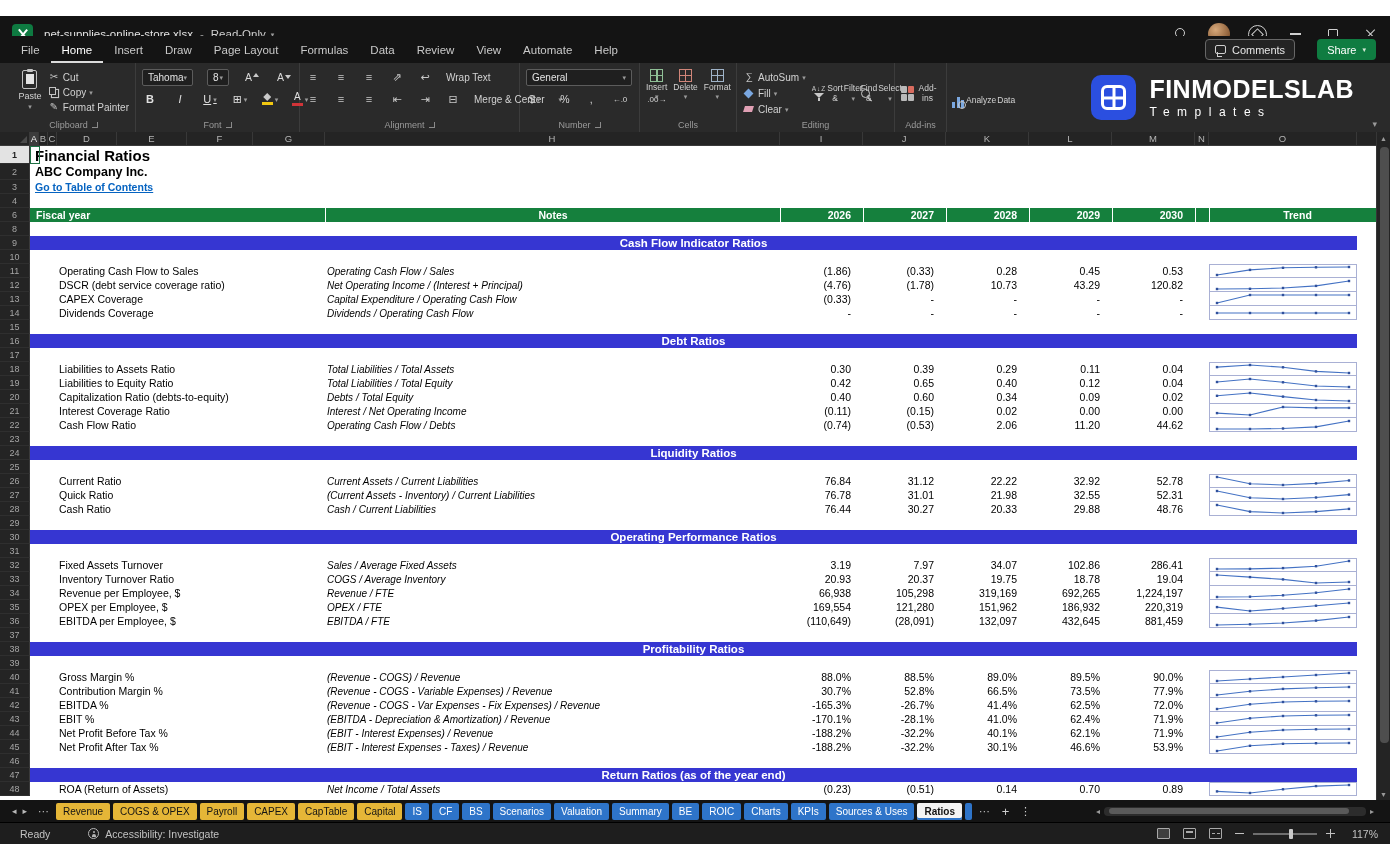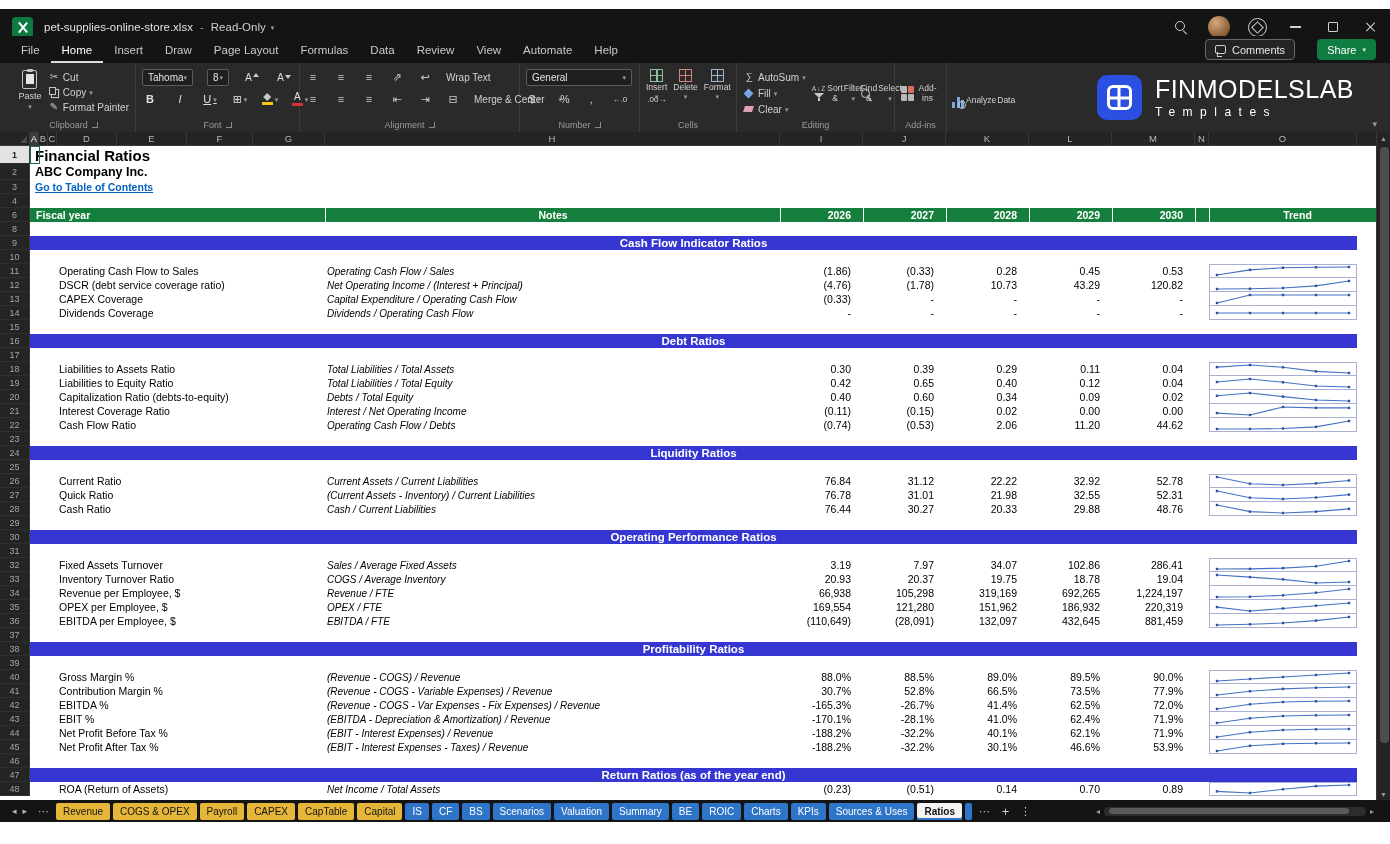--- a/index.html
+++ b/index.html
@@ -1,20 +1,20 @@
 <!DOCTYPE html>
 <html><head>
 <meta charset="utf-8">
 <style>
 *{margin:0;padding:0;box-sizing:border-box}
 html,body{width:1390px;height:844px;overflow:hidden;background:#000;font-family:"Liberation Sans","DejaVu Sans",sans-serif}
 .app{position:relative;width:1390px;height:844px;background:#fff;overflow:hidden}
 
 
-.titlebar{position:absolute;top:9px;left:0;right:0;height:36px;background:#141414;display:flex;align-items:center;padding-left:12px;color:#d9d9d9}
+.titlebar{position:absolute;top:16px;left:0;right:0;height:36px;background:#141414;display:flex;align-items:center;padding-left:12px;color:#d9d9d9}
 .xlicon{width:21px;height:21px;background:#0e7a41;border-radius:4px;position:relative;flex:none}
 .xlicon::before,.xlicon::after{content:"";position:absolute;left:9.6px;top:4px;width:1.8px;height:13px;background:#fff}
 .xlicon::before{transform:rotate(40deg)}.xlicon::after{transform:rotate(-40deg)}
 .fname{margin-left:11px;font-size:11.5px;color:#e2e2e2;white-space:nowrap}
 .fsep{margin:0 7px;color:#9a9a9a;font-size:11.5px}
 .fmode{font-size:11.5px;color:#cfcfcf;display:flex;align-items:center;gap:5px}
 .chev{color:#9a9a9a;font-size:7px;line-height:1}
 .tb-right{margin-left:auto;display:flex;align-items:center}
 .tb-btn{width:38px;height:36px;display:flex;align-items:center;justify-content:center}
 .ic-search{width:15px;height:15px;position:relative}
@@ -97,21 +97,21 @@
 .anz-ic{width:17px;height:15px;display:flex;align-items:flex-end;gap:1.5px;padding:0 1px;position:relative}
 .anz-ic i{display:block;width:3px;background:#7aa7e0}
 .anz-ic i:nth-child(1){height:6px}.anz-ic i:nth-child(2){height:11px}.anz-ic i:nth-child(3){height:8px}
 .anz-ic::after{content:"";position:absolute;right:-1px;bottom:-1px;width:6px;height:6px;border:1.2px solid #c9c9c9;border-radius:50%}
 .brand{margin-left:auto;display:flex;align-items:center;gap:13px;padding-right:36px}
 .brand-ic{width:45px;height:45px;background:#2b4fe0;border-radius:10px;display:flex;align-items:center;justify-content:center}
 .brand-win{width:25px;height:25px;border:3px solid #fff;border-radius:6px;position:relative}
 .brand-win::before{content:"";position:absolute;left:50%;top:-1px;bottom:-1px;width:3px;background:#fff;transform:translateX(-50%)}
 .brand-win::after{content:"";position:absolute;top:50%;left:-1px;right:-1px;height:3px;background:#fff;transform:translateY(-50%)}
 .brand-tx{display:flex;flex-direction:column;line-height:1}
-.brand-name{color:#fff;font-size:25px;font-weight:normal;letter-spacing:.5px;white-space:nowrap}
+.brand-name{color:#fff;font-size:25px;font-weight:bold;letter-spacing:.5px;white-space:nowrap}
 .brand-sub{color:#fff;font-size:12px;letter-spacing:7.5px;margin-top:4px;white-space:nowrap}
 .ribbon-collapse{position:absolute;right:13px;bottom:3px;color:#9a9a9a;font-size:9px}
 
 
 .colheaders{position:absolute;top:132px;left:0;right:0;height:14px;background:#242424;display:flex;border-bottom:1px solid #3a3a3a}
 .corner{width:30px;height:100%;border-right:1px solid #3a3a3a;position:relative;flex:none}
 .corner::after{content:"";position:absolute;right:2px;bottom:2px;border-left:7px solid transparent;border-bottom:7px solid #4a4a4a}
 .ch-host{display:flex}
 .colh{height:100%;border-right:1px solid #383838;color:#b5b5b5;font-size:9.5px;display:flex;align-items:center;justify-content:center;flex:none}
 .colh.cur{background:#3c3c3c;color:#ececec}
@@ -1143,14 +1143,34 @@
     <div class="tmenu">⋮</div>
     <div class="hscroll">
       <span class="hs-arr">◂</span>
       <div class="hs-track">
           <div class="hs-thumb"></div>
         </div>
       <span class="hs-arr">▸</span>
     </div>
   </div>
 
+  <div class="statusbar">
+    <span class="sb-ready">Ready</span>
+    <div class="sb-acc">
+      <span class="ic-acc"></span>
+      <span>Accessibility: Investigate</span>
+    </div>
+    <div class="sb-right">
+      <span class="vic active"></span>
+      <span class="vic pl"></span>
+      <span class="vic pb"></span>
+      <div class="zoom">
+        <span class="zminus"></span>
+        <div class="ztrack">
+            <div class="zthumb"></div>
+          </div>
+        <span class="zplus"></span>
+      </div>
+      <span class="zpct">117%</span>
+    </div>
+  </div>
 
 </div>
 
 </body></html>

